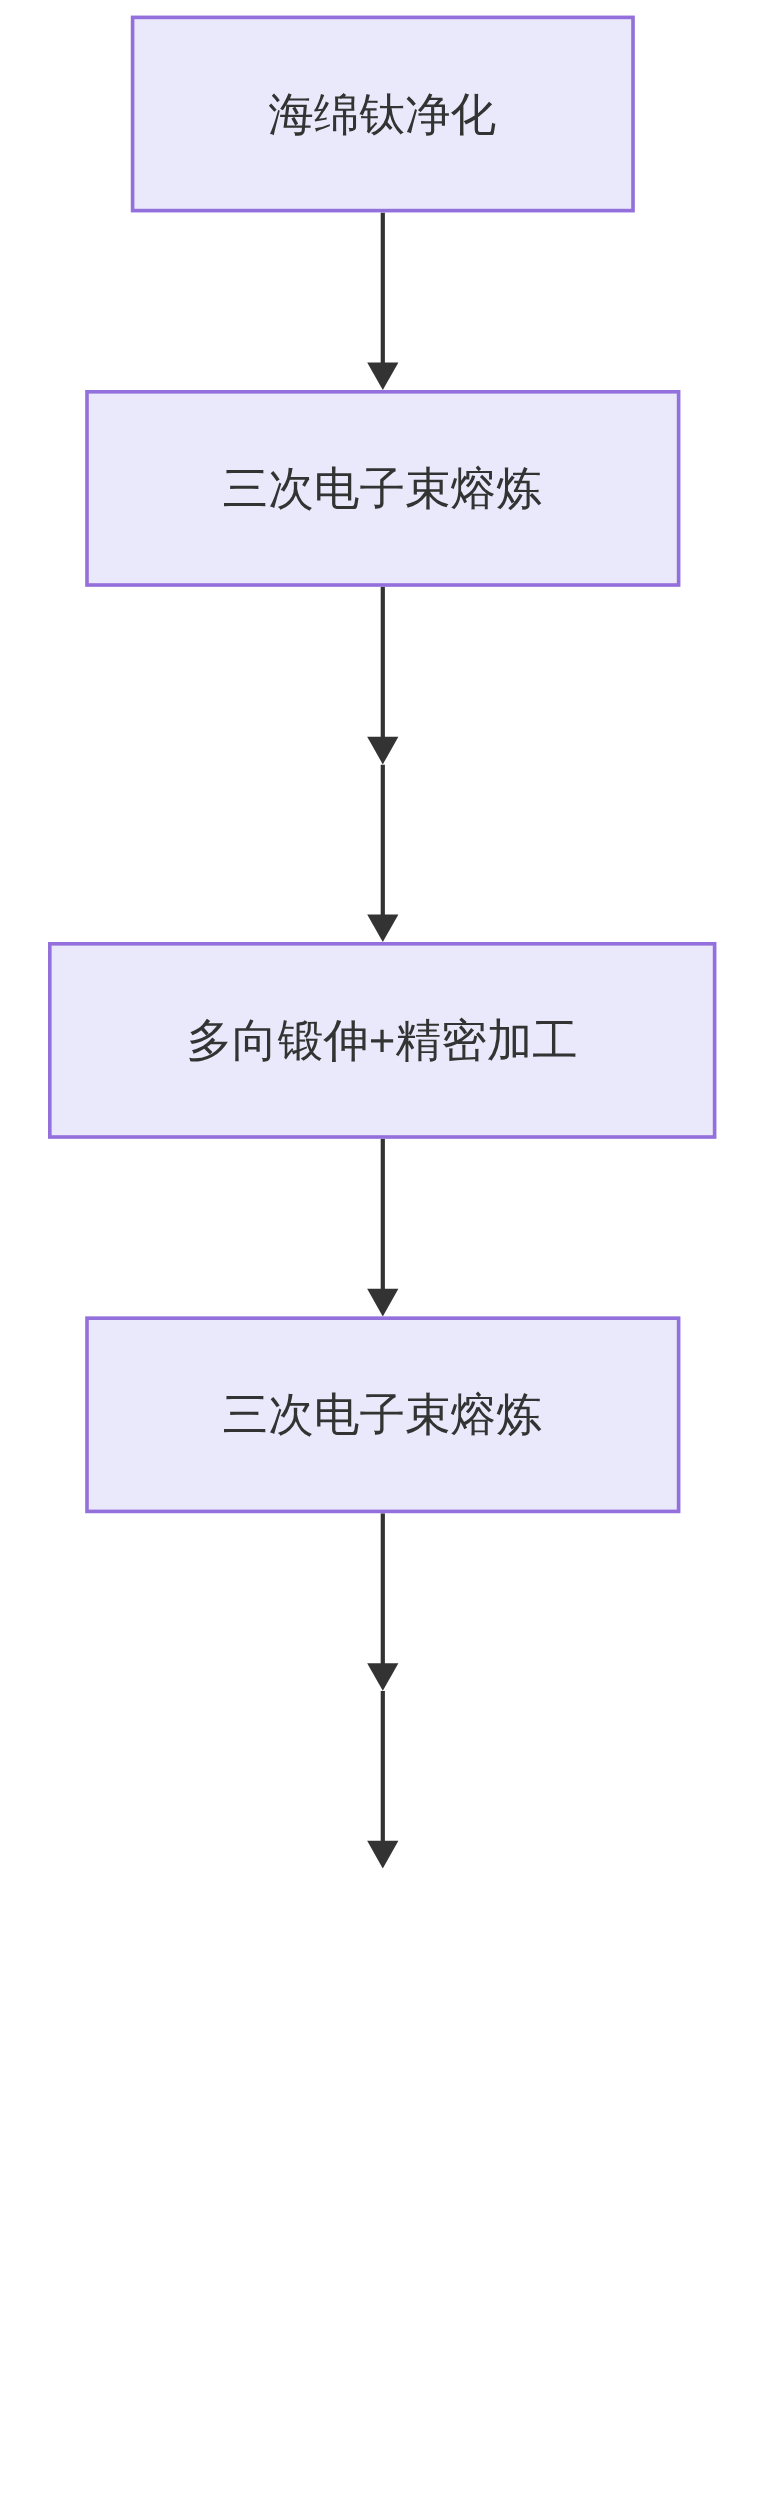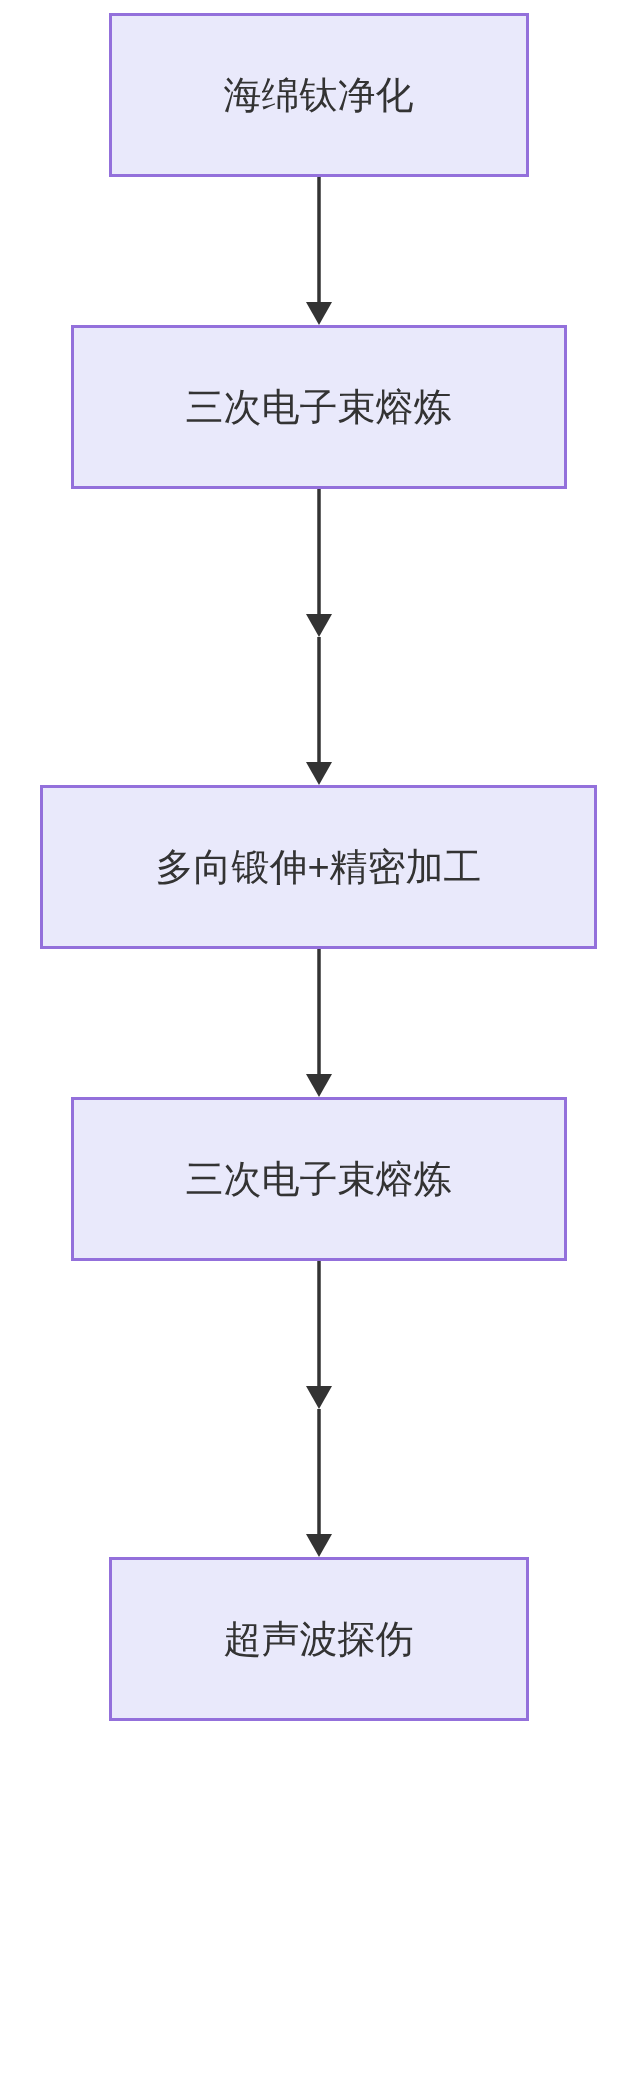--- a/index.html
+++ b/index.html
@@ -86,17 +86,14 @@
     <line x1="20" y1="0" x2="20" y2="127" stroke="#333333" stroke-width="3.5"></line>
     <polygon points="7,125 33,125 20,148" fill="#333333"></polygon>
   </svg>
 
 
   <svg class="flow-arrow" viewBox="0 0 40 148" xmlns="http://www.w3.org/2000/svg">
     <line x1="20" y1="0" x2="20" y2="127" stroke="#333333" stroke-width="3.5"></line>
     <polygon points="7,125 33,125 20,148" fill="#333333"></polygon>
   </svg>
 
-  <div class="flow-node">
-    <span>超声波探伤</span>
-  </div>
 
 </div>
 
 </body></html>

